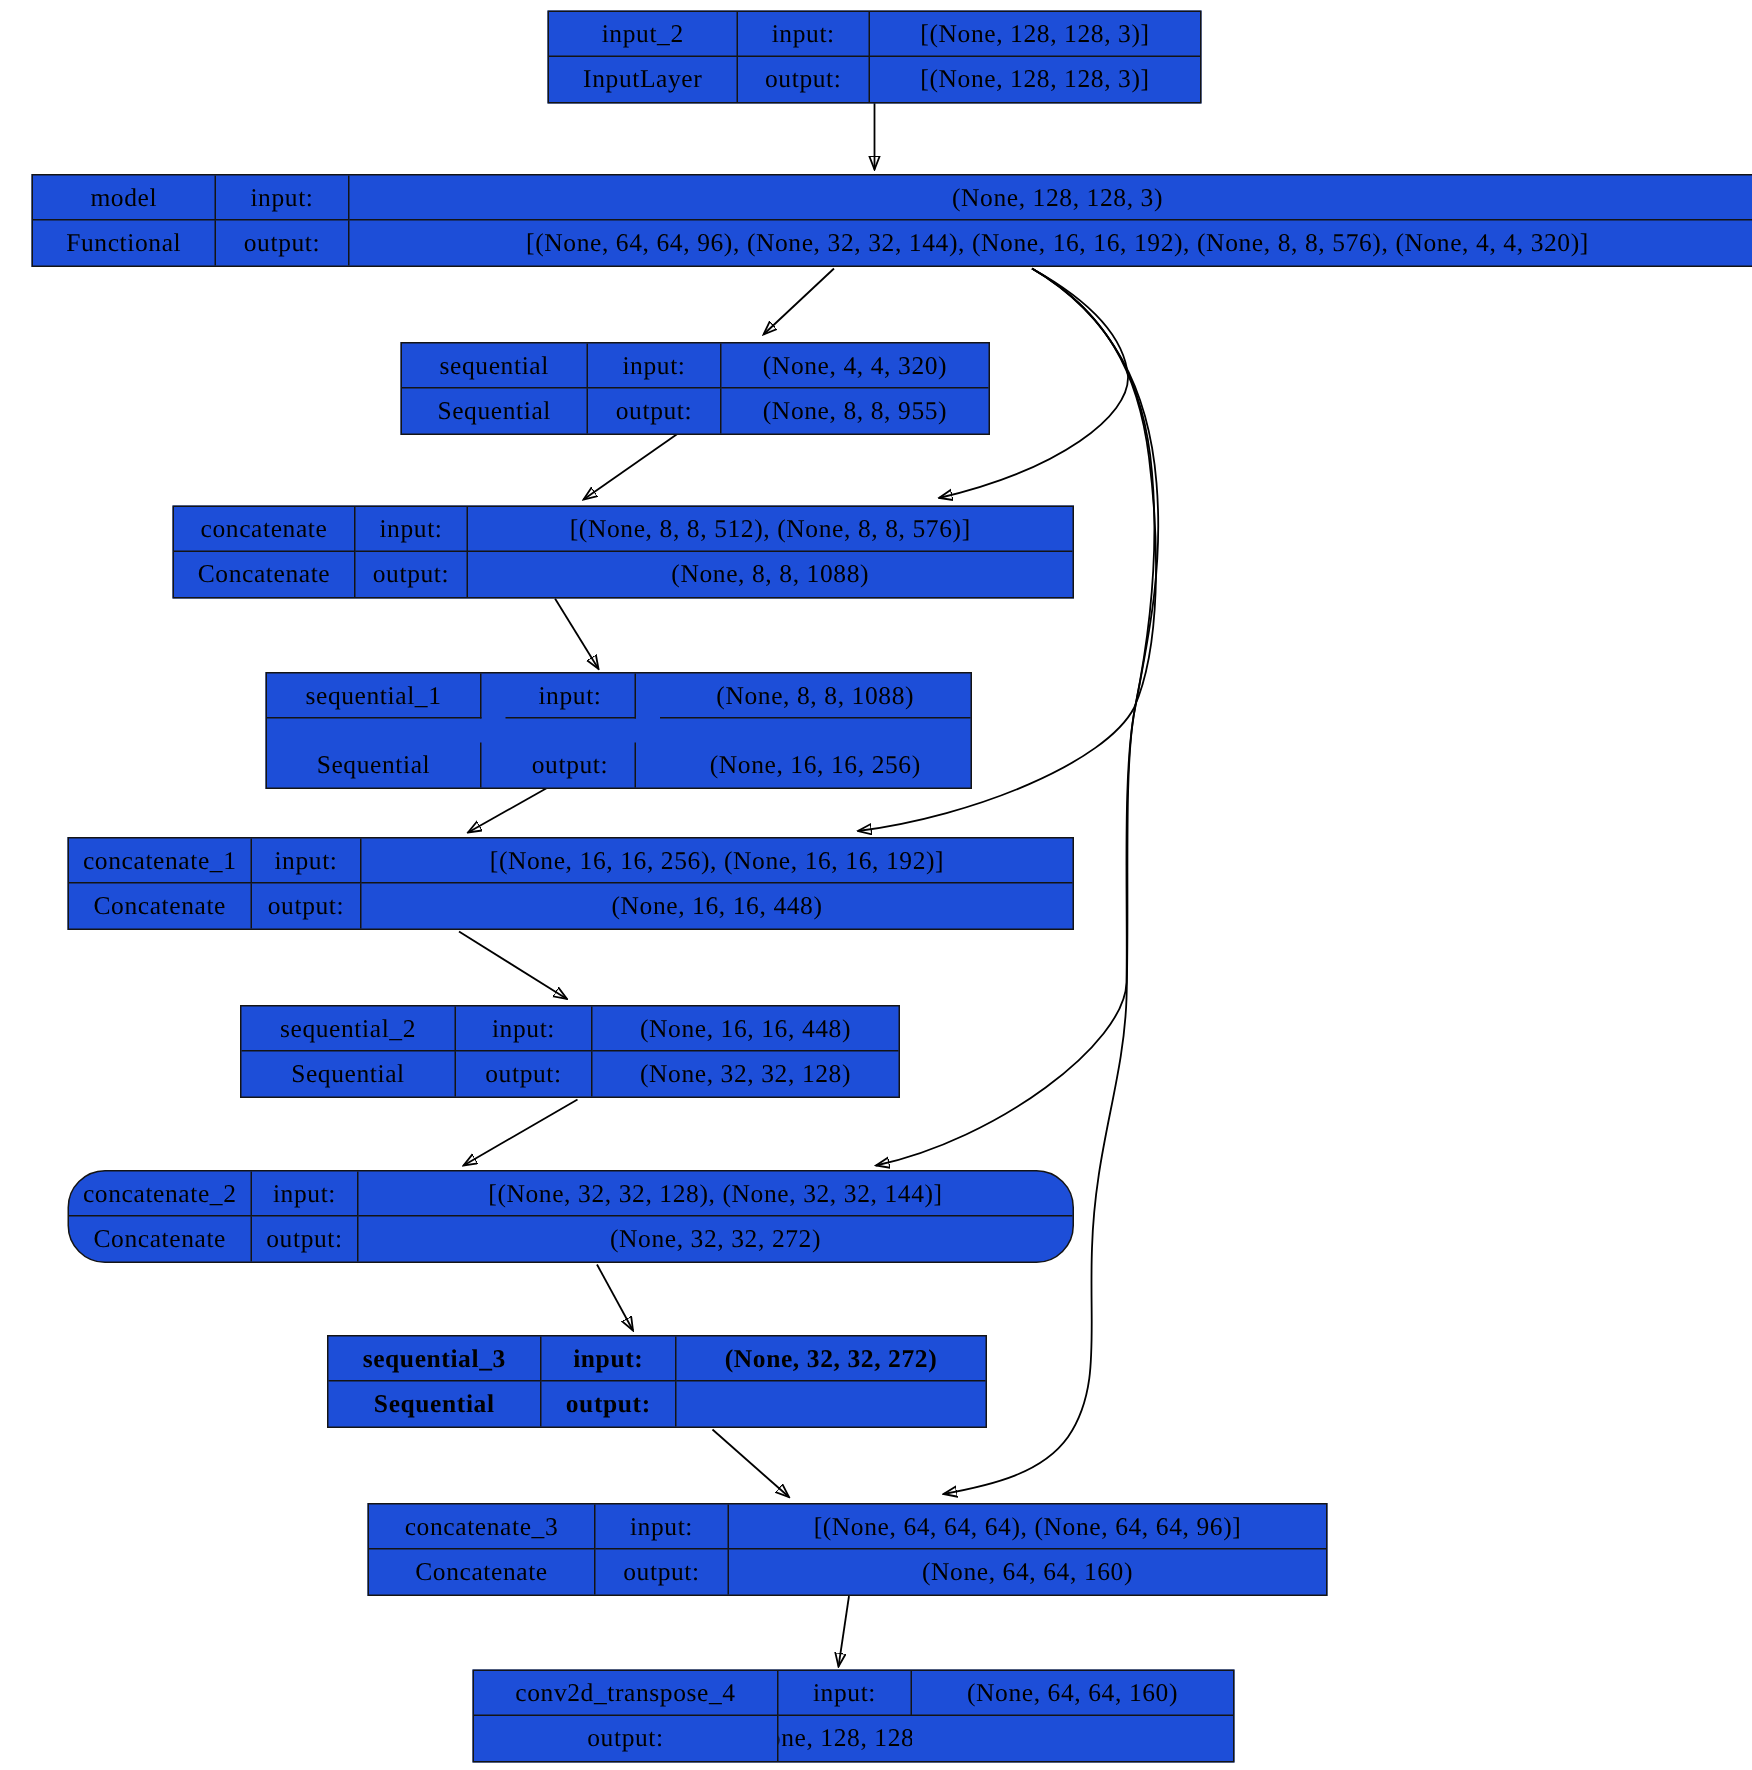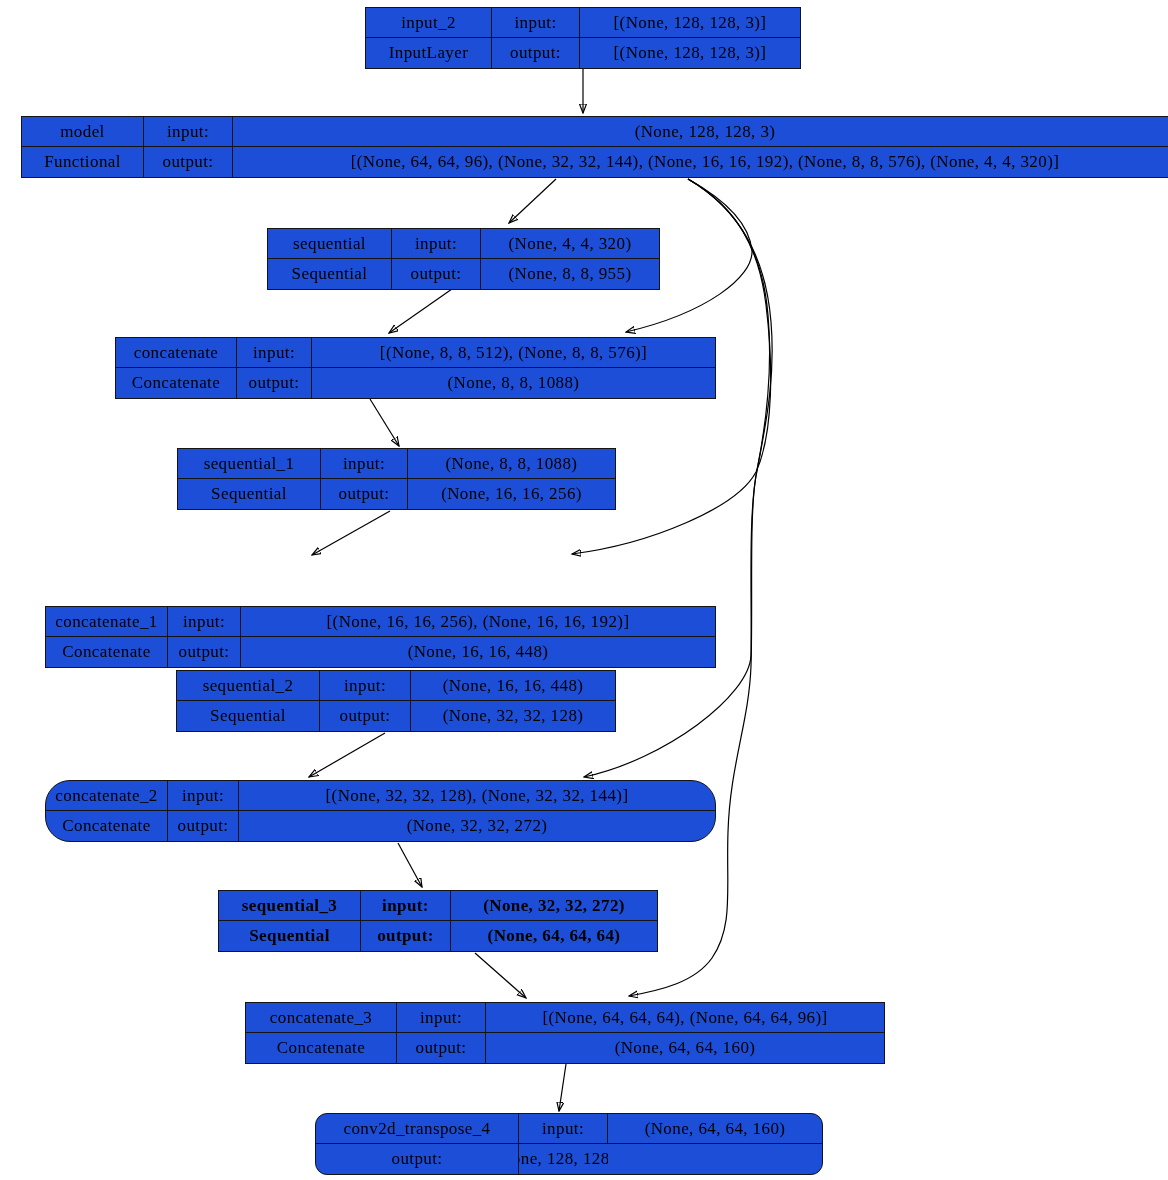--- a/index.html
+++ b/index.html
@@ -102,39 +102,39 @@
 
   <div class="node" style="left:115px; top:337px; grid-template-columns:121px 75px 403px;">
     <div class="cell br bb">concatenate</div>
     <div class="cell br bb">input:</div>
     <div class="cell bb">[(None, 8, 8, 512), (None, 8, 8, 576)]</div>
     <div class="cell br">Concatenate</div>
     <div class="cell br">output:</div>
     <div class="cell">(None, 8, 8, 1088)</div>
   </div>
 
-  <div class="node" style="left:177px; top:448px; grid-template-columns:143px 87px 207px;">
+  <div class="node" style="left:177px; top:448px; grid-template-columns:143px 87px 207px;gap:16px;">
     <div class="cell br bb">sequential_1</div>
     <div class="cell br bb">input:</div>
     <div class="cell bb">(None, 8, 8, 1088)</div>
     <div class="cell br">Sequential</div>
     <div class="cell br">output:</div>
     <div class="cell">(None, 16, 16, 256)</div>
   </div>
 
-  <div class="node" style="left:45px; top:558px; grid-template-columns:122px 73px 474px;margin-top:48px;">
+  <div class="node" style="left:45px; top:558px; grid-template-columns:122px 73px 474px;">
     <div class="cell br bb">concatenate_1</div>
     <div class="cell br bb">input:</div>
     <div class="cell bb">[(None, 16, 16, 256), (None, 16, 16, 192)]</div>
     <div class="cell br">Concatenate</div>
     <div class="cell br">output:</div>
     <div class="cell">(None, 16, 16, 448)</div>
   </div>
 
-  <div class="node" style="left:160px; top:670px; grid-template-columns:143px 91px 204px;margin-left:16px;">
+  <div class="node" style="left:160px; top:670px; grid-template-columns:143px 91px 204px;">
     <div class="cell br bb">sequential_2</div>
     <div class="cell br bb">input:</div>
     <div class="cell bb">(None, 16, 16, 448)</div>
     <div class="cell br">Sequential</div>
     <div class="cell br">output:</div>
     <div class="cell">(None, 32, 32, 128)</div>
   </div>
 
   <div class="node" style="left:45px; top:780px; grid-template-columns:122px 71px 476px;border-radius:25px;">
     <div class="cell br bb">concatenate_2</div>
@@ -144,33 +144,32 @@
     <div class="cell br">output:</div>
     <div class="cell">(None, 32, 32, 272)</div>
   </div>
 
   <div class="node" style="left:218px; top:890px; grid-template-columns:142px 90px 206px;font-weight:bold;">
     <div class="cell br bb">sequential_3</div>
     <div class="cell br bb">input:</div>
     <div class="cell bb">(None, 32, 32, 272)</div>
     <div class="cell br">Sequential</div>
     <div class="cell br">output:</div>
-    <div class="cell">(None, 64, 64, 64)</div>
   </div>
 
   <div class="node" style="left:245px; top:1002px; grid-template-columns:151px 89px 398px;">
     <div class="cell br bb">concatenate_3</div>
     <div class="cell br bb">input:</div>
     <div class="cell bb">[(None, 64, 64, 64), (None, 64, 64, 96)]</div>
     <div class="cell br">Concatenate</div>
     <div class="cell br">output:</div>
     <div class="cell">(None, 64, 64, 160)</div>
   </div>
 
-  <div class="node" style="left:315px; top:1113px; grid-template-columns:203px 89px 214px;border-radius:12px;">
+  <div class="node" style="left:315px; top:1113px; grid-template-columns:203px 89px 214px;">
     <div class="cell br bb">conv2d_transpose_4</div>
     <div class="cell br bb">input:</div>
     <div class="cell bb">(None, 64, 64, 160)</div>
     <div class="cell br">output:</div>
     <div class="cell">(None, 128, 128, 3)</div>
   </div>
 
 </div>
 
 </body></html>

